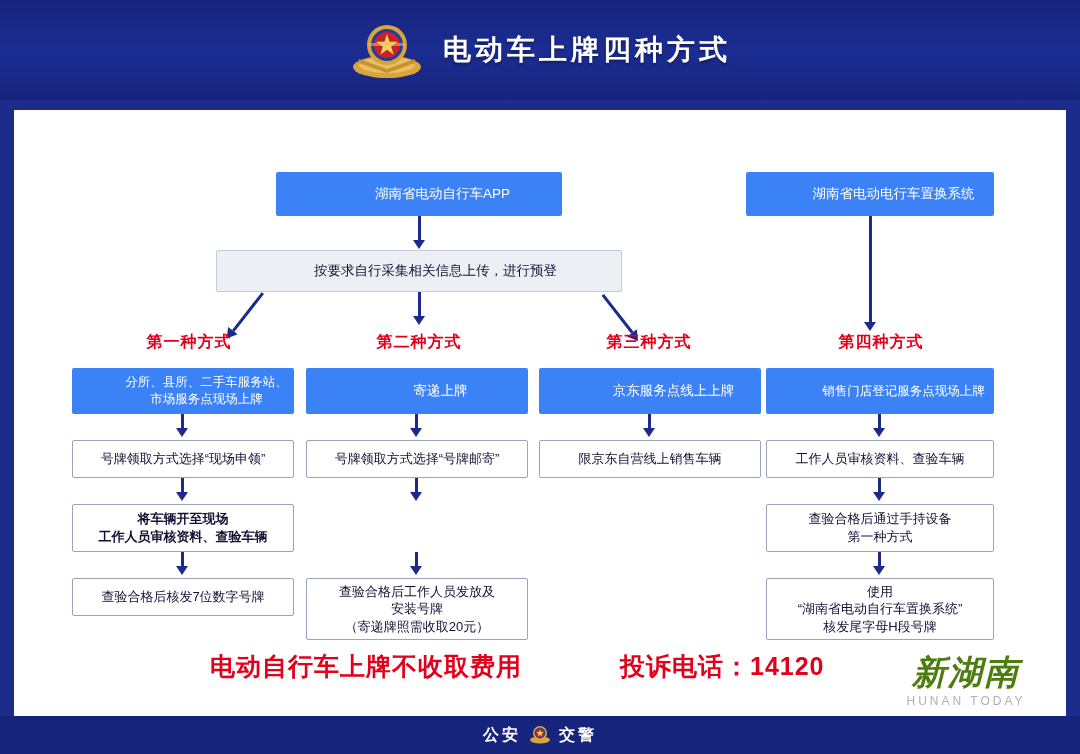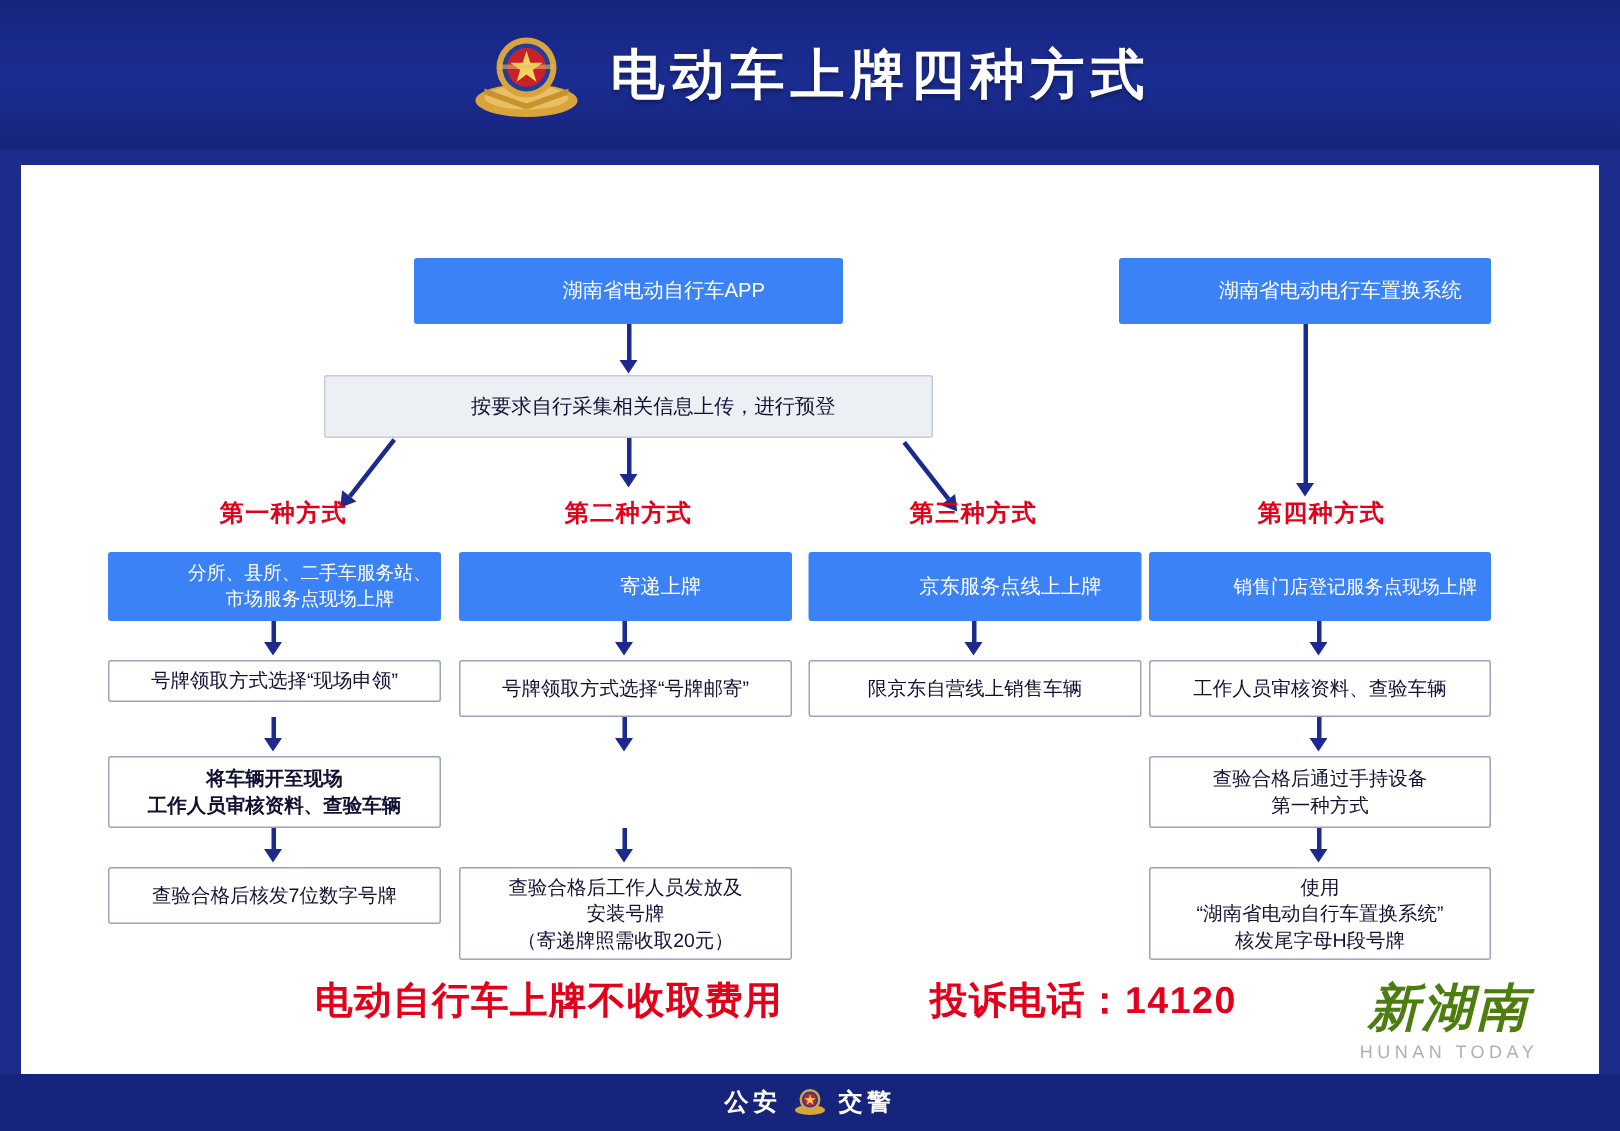--- a/index.html
+++ b/index.html
@@ -36,21 +36,21 @@
     align-items: center;
     gap: 18px;
   }
   .police-badge {
     width: 76px;
     height: 62px;
     position: relative;
   }
   .title-text {
     color: #ffffff;
-    font-size: 36px;
+    font-size: 28px;
     font-weight: bold;
     letter-spacing: 4px;
     text-shadow: 0 2px 3px rgba(0,0,0,.35);
   }
   
   #canvas {
     position: absolute;
     left: 14px;
     top: 110px;
     width: 1052px;
@@ -240,21 +240,21 @@
     <div class="way-label" style="left:60px; top:222px; width:230px;">第一种方式</div>
     <div class="way-label" style="left:292px; top:222px; width:226px;">第二种方式</div>
     <div class="way-label" style="left:525px; top:222px; width:220px;">第三种方式</div>
     <div class="way-label" style="left:752px; top:222px; width:230px;">第四种方式</div>
 
     <div class="node node-blue" style="left:58px; top:258px; width:222px; height:46px; font-size:12.5px;">分所、县所、二手车服务站、
 市场服务点现场上牌</div>
     <div class="arrow-v" style="left:167px; top:304px; height:16px;"></div>
     <div class="arrow-head-down" style="left:162px; top:318px;"></div>
 
-    <div class="node node-white" style="left:58px; top:330px; width:222px; height:28px;">号牌领取方式选择“现场申领”</div>
+    <div class="node node-white" style="left:58px; top:330px; width:222px; height:38px;">号牌领取方式选择“现场申领”</div>
     <div class="arrow-v" style="left:167px; top:368px; height:16px;"></div>
     <div class="arrow-head-down" style="left:162px; top:382px;"></div>
 
     <div class="node node-white" style="left:58px; top:394px; width:222px; height:48px;font-weight:bold;">将车辆开至现场
 工作人员审核资料、查验车辆</div>
     <div class="arrow-v" style="left:167px; top:442px; height:16px;"></div>
     <div class="arrow-head-down" style="left:162px; top:456px;"></div>
 
     <div class="node node-white" style="left:58px; top:468px; width:222px; height:38px;">查验合格后核发7位数字号牌</div>
 

